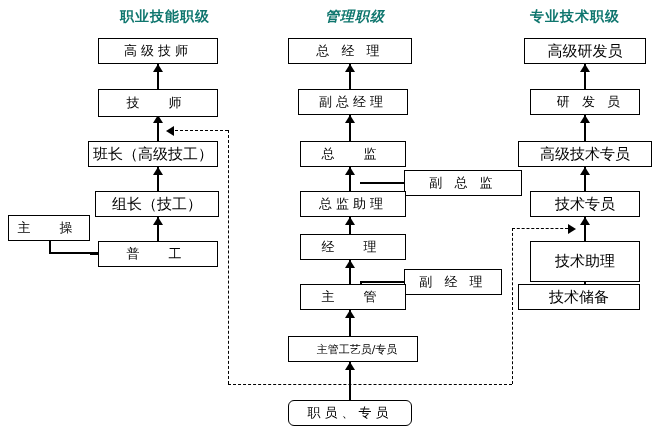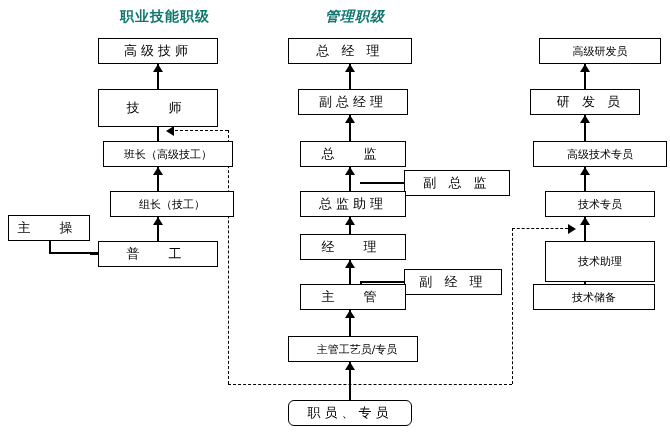--- a/index.html
+++ b/index.html
@@ -35,21 +35,21 @@
     color: #000000;
     font-size: 13px;
     display: flex;
     align-items: center;
     justify-content: center;
     white-space: nowrap;
     z-index: 3;
   }
   .node.sp1 { letter-spacing: 4px; }
   .node.sp2 { letter-spacing: 8px; }
-  .node.small { font-size: 11px; margin-left: 15px; }
+  .node.small { font-size: 15px; }
   .node.tiny { font-size: 11px; padding-left: 8px; }
 
   
   .vline {
     position: absolute;
     width: 2px;
     background: #000000;
     z-index: 1;
   }
   .hline {
@@ -98,23 +98,24 @@
     z-index: 1;
   }
 </style>
 </head>
 <body>
 
 <div id="canvas">
 
   <div class="col-title" style="left:90px; top:8px; width:150px;">职业技能职级</div>
   <div class="col-title" style="left:290px; top:8px; width:130px;font-style:italic;">管理职级</div>
+  <div class="col-title" style="left:500px; top:8px; width:150px;">专业技术职级</div>
 
   <div class="node sp1" style="left:98px; top:38px; width:120px; height:26px;">高级技师</div>
-  <div class="node sp2" style="left:98px; top:89px; width:120px; height:38px;">技　师</div>
+  <div class="node sp2" style="left:98px; top:89px; width:120px; height:28px;">技　师</div>
   <div class="node small" style="left:88px; top:141px; width:130px; height:26px;">班长（高级技工）</div>
   <div class="node sp2" style="left:98px; top:241px; width:120px; height:26px;">普　工</div>
   <div class="node small" style="left:95px; top:191px; width:124px; height:26px;">组长（技工）</div>
   <div class="node sp2" style="left:8px; top:215px; width:82px; height:26px;">主　操</div>
 
   <div class="vline" style="left:157px; top:115px; height:26px;"></div>
   <div class="arrow-up" style="left:153px; top:115px;"></div>
 
   <div class="vline" style="left:157px; top:64px; height:25px;"></div>
   <div class="arrow-up" style="left:153px; top:64px;"></div>
@@ -125,21 +126,21 @@
   <div class="vline" style="left:157px; top:217px; height:24px;"></div>
   <div class="arrow-up" style="left:153px; top:217px;"></div>
 
   <div class="hline" style="left:90px; top:253px; width:10px;"></div>
   <div class="vline" style="left:49px; top:241px; height:12px;"></div>
   <div class="hline" style="left:49px; top:252px; width:49px;"></div>
 
   <div class="node sp1" style="left:288px; top:38px; width:124px; height:26px;">总 经 理</div>
   <div class="node sp1" style="left:298px; top:89px; width:110px; height:26px;">副总经理</div>
   <div class="node sp2" style="left:300px; top:141px; width:106px; height:26px;">总　监</div>
-  <div class="node sp1" style="left:404px; top:170px; width:106px; height:26px;">副 总 监</div>
+  <div class="node sp1" style="left:404px; top:170px; width:118px; height:26px;">副 总 监</div>
   <div class="node sp1" style="left:300px; top:191px; width:106px; height:26px;">总监助理</div>
   <div class="node sp2" style="left:300px; top:234px; width:106px; height:26px;">经　理</div>
   <div class="node sp1" style="left:404px; top:269px; width:98px; height:26px;">副 经 理</div>
   <div class="node sp2" style="left:300px; top:284px; width:106px; height:26px;">主　管</div>
   <div class="node tiny" style="left:288px; top:336px; width:130px; height:26px;">主管工艺员/专员</div>
   <div class="node sp1" style="left:288px; top:400px; width:124px; height:26px;border-radius:6px;">职员、专员</div>
 
   <div class="vline" style="left:349px; top:64px; height:25px;"></div>
   <div class="arrow-up" style="left:345px; top:64px;"></div>
 

